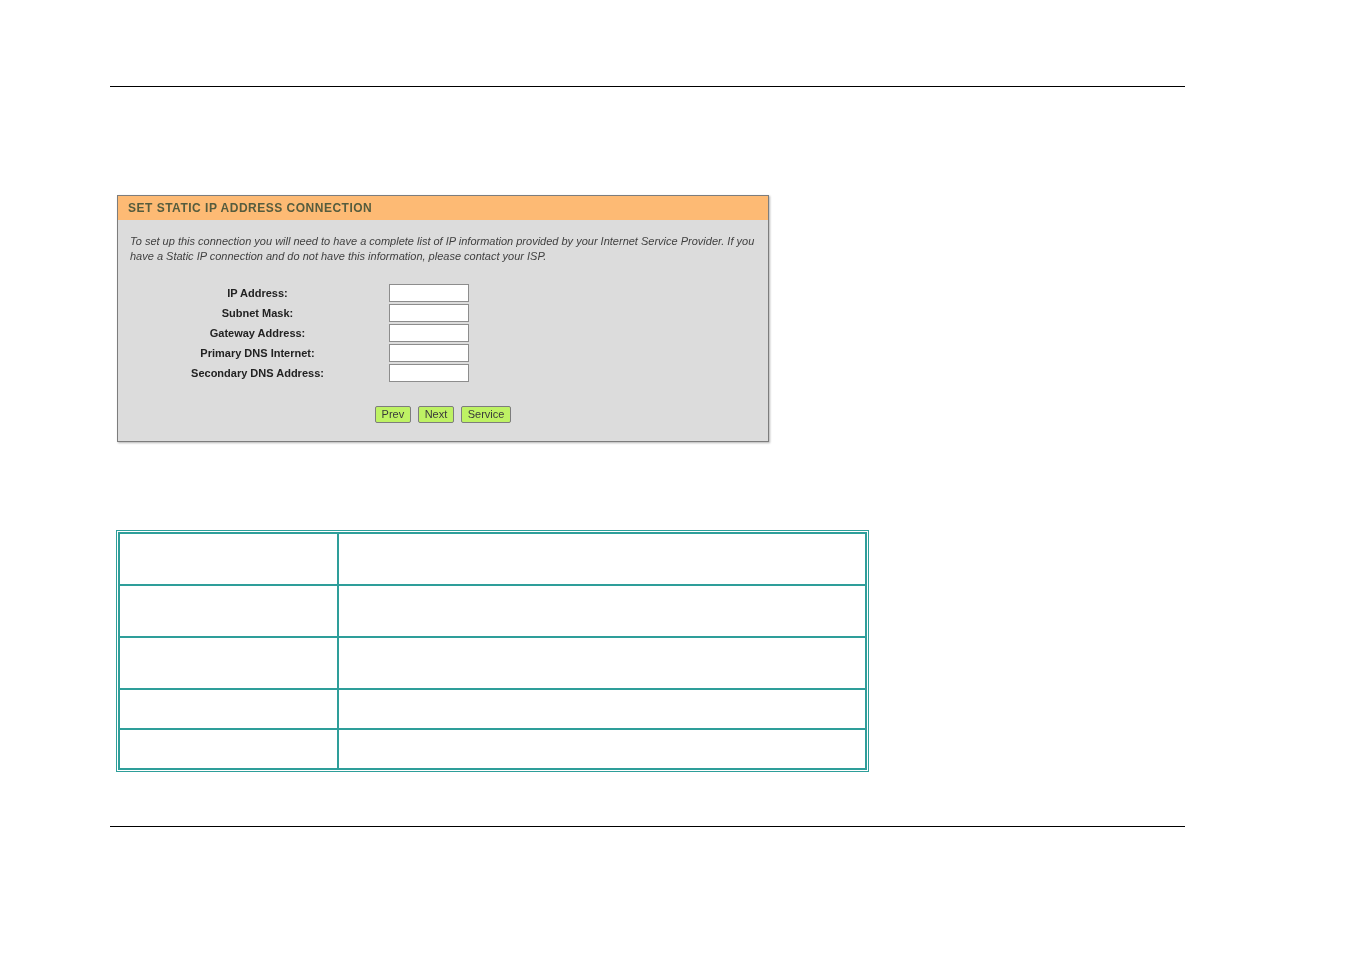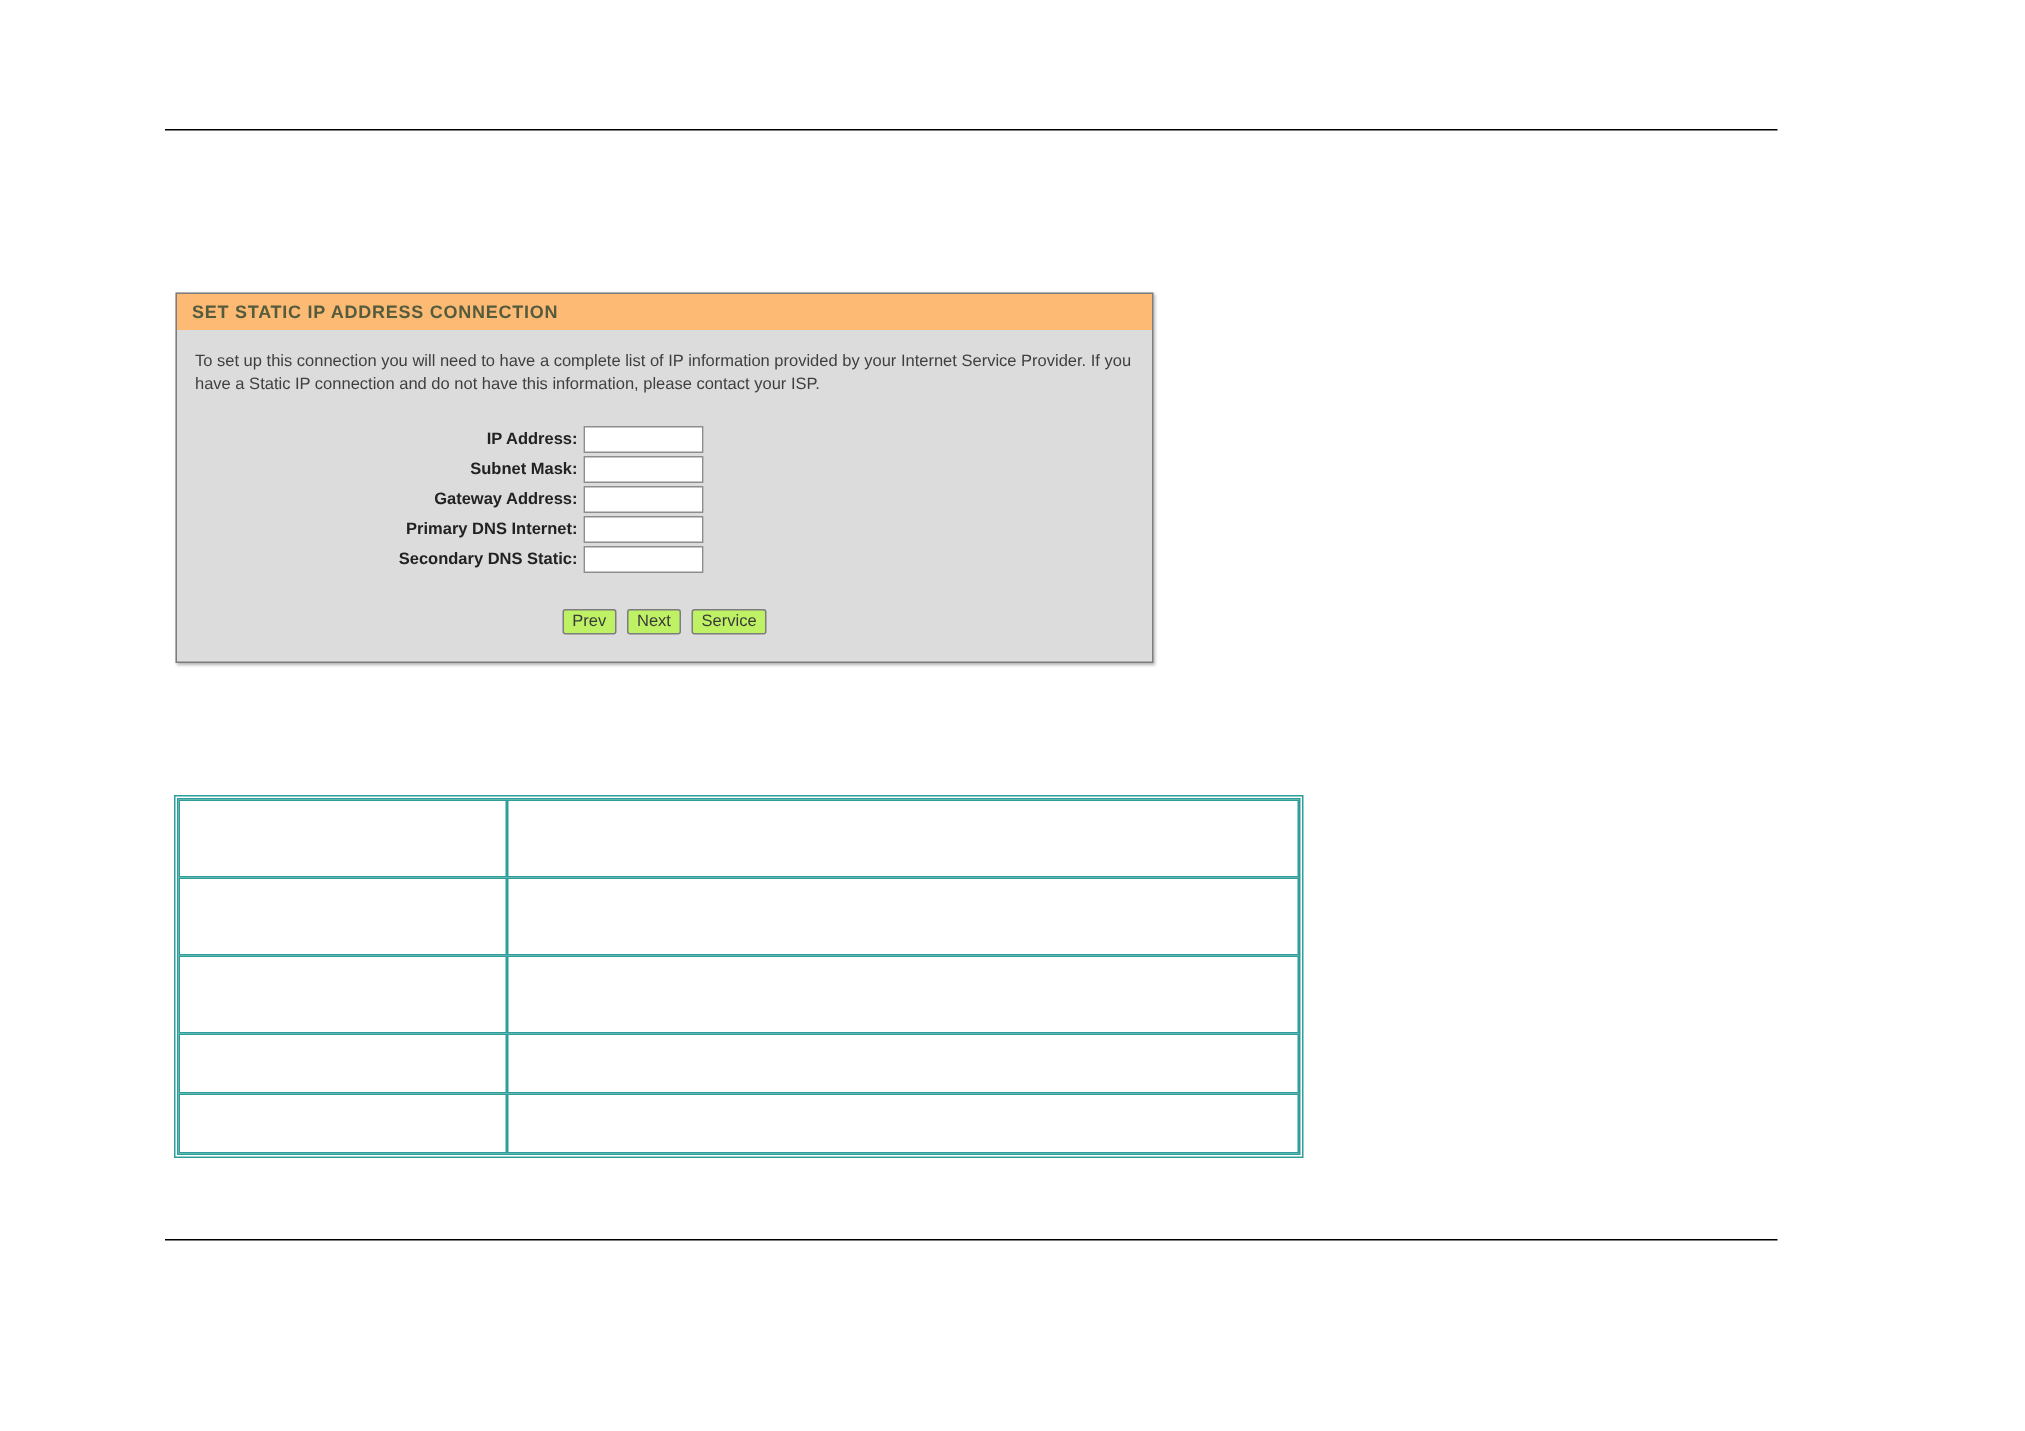--- a/index.html
+++ b/index.html
@@ -52,29 +52,30 @@
     letter-spacing: 0.5px;
   }
   .setup-body {
     padding: 14px 12px 18px 12px;
   }
   .setup-desc {
     font-size: 11px;
     color: #3f3f3f;
     line-height: 1.35;
     margin: 0 0 20px 0;
+    font-style: italic;
   }
   .field-row {
     display: flex;
     align-items: center;
     margin: 2px 0;
   }
   .field-label {
     width: 255px;
-    text-align: right;
+    text-align: center;
     font-size: 11px;
     font-weight: bold;
     color: #222;
     padding-right: 4px;
   }
   .field-input {
     width: 80px;
     height: 18px;
     border: 1px solid #8d8d8d;
     background: #ffffff;
@@ -138,21 +139,21 @@
     </div>
     <div class="field-row">
       <div class="field-label">Gateway Address:</div>
       <input class="field-input" type="text" value="" style="">
     </div>
     <div class="field-row">
       <div class="field-label">Primary DNS Internet:</div>
       <input class="field-input" type="text" value="" style="">
     </div>
     <div class="field-row">
-      <div class="field-label">Secondary DNS Static:</div>
+      <div class="field-label">Secondary DNS Address:</div>
       <input class="field-input" type="text" value="" style="">
     </div>
 
     <div class="button-row">
       <button class="nav-btn">Prev</button>
       <button class="nav-btn">Next</button>
       <button class="nav-btn">Service</button>
     </div>
   </div>
 </div>

